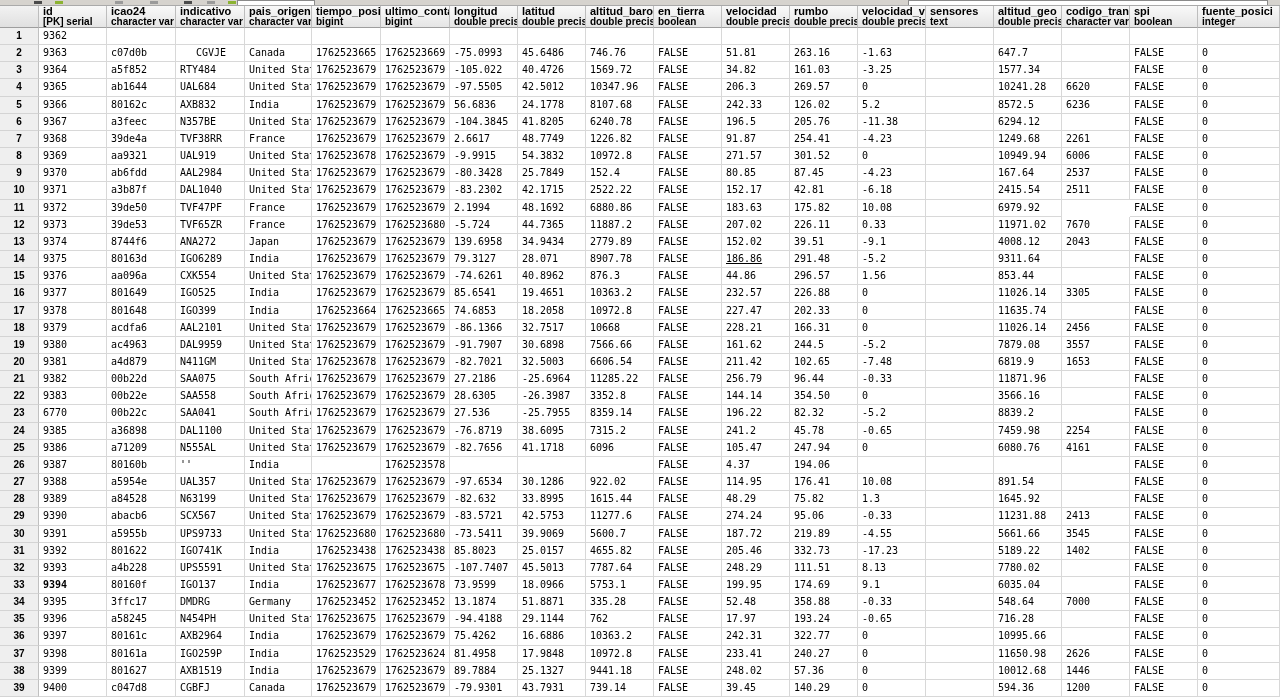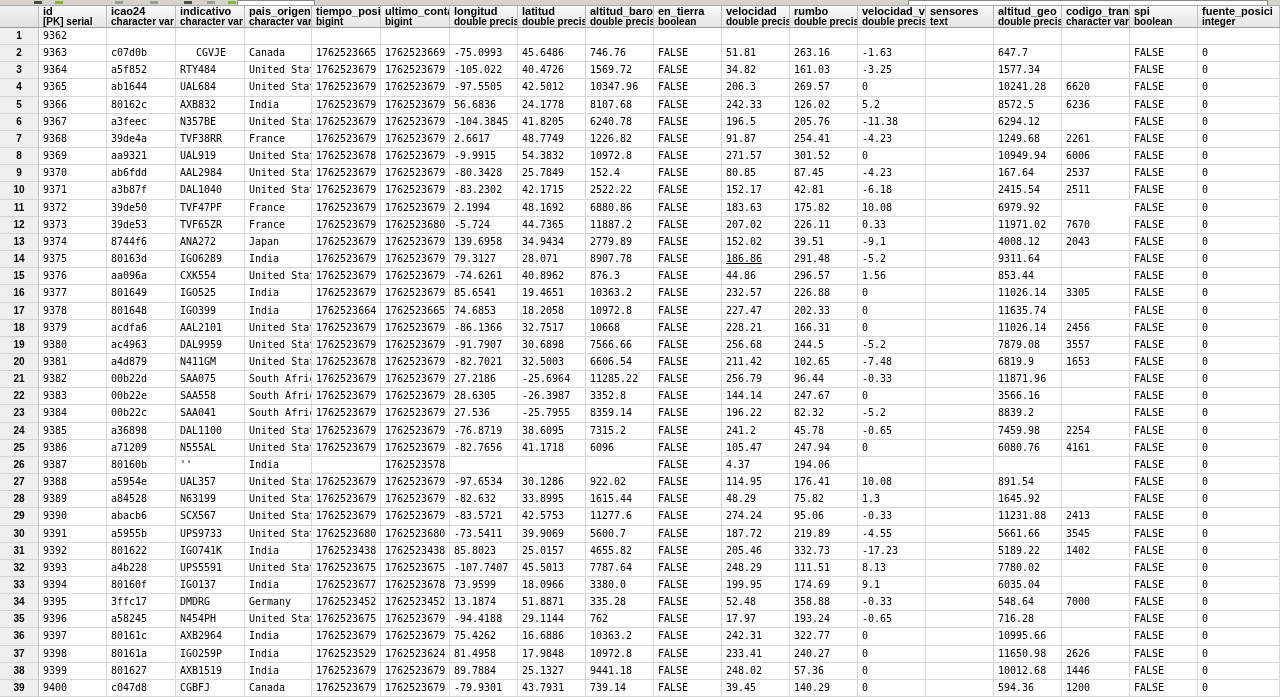--- a/index.html
+++ b/index.html
@@ -528,21 +528,21 @@
           <div class="c" style="width: 68px; flex: 0 0 68px;">9380</div>
           <div class="c" style="width: 69px; flex: 0 0 69px;">ac4963</div>
           <div class="c" style="width: 69px; flex: 0 0 69px;">DAL9959</div>
           <div class="c" style="width: 67px; flex: 0 0 67px;">United Stat</div>
           <div class="c" style="width: 69px; flex: 0 0 69px;">1762523679</div>
           <div class="c" style="width: 69px; flex: 0 0 69px;">1762523679</div>
           <div class="c" style="width: 68px; flex: 0 0 68px;">-91.7907</div>
           <div class="c" style="width: 68px; flex: 0 0 68px;">30.6898</div>
           <div class="c" style="width: 68px; flex: 0 0 68px;">7566.66</div>
           <div class="c" style="width: 68px; flex: 0 0 68px;">FALSE</div>
-          <div class="c" style="width: 68px; flex: 0 0 68px;">256.68</div>
+          <div class="c" style="width: 68px; flex: 0 0 68px;">161.62</div>
           <div class="c" style="width: 68px; flex: 0 0 68px;">244.5</div>
           <div class="c" style="width: 68px; flex: 0 0 68px;">-5.2</div>
           <div class="c" style="width: 68px; flex: 0 0 68px;"></div>
           <div class="c" style="width: 68px; flex: 0 0 68px;">7879.08</div>
           <div class="c" style="width: 68px; flex: 0 0 68px;">3557</div>
           <div class="c" style="width: 68px; flex: 0 0 68px;">FALSE</div>
           <div class="c" style="width: 82px; flex: 0 0 82px;">0</div>
         </div>
         <div class="row">
           <div class="c rownum" style="width: 39px; flex: 0 0 39px;">20</div>
@@ -592,31 +592,31 @@
           <div class="c" style="width: 69px; flex: 0 0 69px;">00b22e</div>
           <div class="c" style="width: 69px; flex: 0 0 69px;">SAA558</div>
           <div class="c" style="width: 67px; flex: 0 0 67px;">South Afric</div>
           <div class="c" style="width: 69px; flex: 0 0 69px;">1762523679</div>
           <div class="c" style="width: 69px; flex: 0 0 69px;">1762523679</div>
           <div class="c" style="width: 68px; flex: 0 0 68px;">28.6305</div>
           <div class="c" style="width: 68px; flex: 0 0 68px;">-26.3987</div>
           <div class="c" style="width: 68px; flex: 0 0 68px;">3352.8</div>
           <div class="c" style="width: 68px; flex: 0 0 68px;">FALSE</div>
           <div class="c" style="width: 68px; flex: 0 0 68px;">144.14</div>
-          <div class="c" style="width: 68px; flex: 0 0 68px;">247.67</div>
+          <div class="c" style="width: 68px; flex: 0 0 68px;">354.50</div>
           <div class="c" style="width: 68px; flex: 0 0 68px;">0</div>
           <div class="c" style="width: 68px; flex: 0 0 68px;"></div>
           <div class="c" style="width: 68px; flex: 0 0 68px;">3566.16</div>
           <div class="c" style="width: 68px; flex: 0 0 68px;"></div>
           <div class="c" style="width: 68px; flex: 0 0 68px;">FALSE</div>
           <div class="c" style="width: 82px; flex: 0 0 82px;">0</div>
         </div>
         <div class="row">
           <div class="c rownum" style="width: 39px; flex: 0 0 39px;">23</div>
-          <div class="c" style="width: 68px; flex: 0 0 68px;">9384</div>
+          <div class="c" style="width: 68px; flex: 0 0 68px;">6770</div>
           <div class="c" style="width: 69px; flex: 0 0 69px;">00b22c</div>
           <div class="c" style="width: 69px; flex: 0 0 69px;">SAA041</div>
           <div class="c" style="width: 67px; flex: 0 0 67px;">South Afric</div>
           <div class="c" style="width: 69px; flex: 0 0 69px;">1762523679</div>
           <div class="c" style="width: 69px; flex: 0 0 69px;">1762523679</div>
           <div class="c" style="width: 68px; flex: 0 0 68px;">27.536</div>
           <div class="c" style="width: 68px; flex: 0 0 68px;">-25.7955</div>
           <div class="c" style="width: 68px; flex: 0 0 68px;">8359.14</div>
           <div class="c" style="width: 68px; flex: 0 0 68px;">FALSE</div>
           <div class="c" style="width: 68px; flex: 0 0 68px;">196.22</div>
@@ -812,29 +812,29 @@
           <div class="c" style="width: 68px; flex: 0 0 68px;">111.51</div>
           <div class="c" style="width: 68px; flex: 0 0 68px;">8.13</div>
           <div class="c" style="width: 68px; flex: 0 0 68px;"></div>
           <div class="c" style="width: 68px; flex: 0 0 68px;">7780.02</div>
           <div class="c" style="width: 68px; flex: 0 0 68px;"></div>
           <div class="c" style="width: 68px; flex: 0 0 68px;">FALSE</div>
           <div class="c" style="width: 82px; flex: 0 0 82px;">0</div>
         </div>
         <div class="row">
           <div class="c rownum" style="width: 39px; flex: 0 0 39px;">33</div>
-          <div class="c" style="width: 68px; flex: 0 0 68px;">9394</div>
+          <div class="c" style="width: 68px; flex: 0 0 68px; font-weight: bold;">9394</div>
           <div class="c" style="width: 69px; flex: 0 0 69px;">80160f</div>
           <div class="c" style="width: 69px; flex: 0 0 69px;">IGO137</div>
           <div class="c" style="width: 67px; flex: 0 0 67px;">India</div>
           <div class="c" style="width: 69px; flex: 0 0 69px;">1762523677</div>
           <div class="c" style="width: 69px; flex: 0 0 69px;">1762523678</div>
           <div class="c" style="width: 68px; flex: 0 0 68px;">73.9599</div>
           <div class="c" style="width: 68px; flex: 0 0 68px;">18.0966</div>
-          <div class="c" style="width: 68px; flex: 0 0 68px;">3380.0</div>
+          <div class="c" style="width: 68px; flex: 0 0 68px;">5753.1</div>
           <div class="c" style="width: 68px; flex: 0 0 68px;">FALSE</div>
           <div class="c" style="width: 68px; flex: 0 0 68px;">199.95</div>
           <div class="c" style="width: 68px; flex: 0 0 68px;">174.69</div>
           <div class="c" style="width: 68px; flex: 0 0 68px;">9.1</div>
           <div class="c" style="width: 68px; flex: 0 0 68px;"></div>
           <div class="c" style="width: 68px; flex: 0 0 68px;">6035.04</div>
           <div class="c" style="width: 68px; flex: 0 0 68px;"></div>
           <div class="c" style="width: 68px; flex: 0 0 68px;">FALSE</div>
           <div class="c" style="width: 82px; flex: 0 0 82px;">0</div>
         </div>

